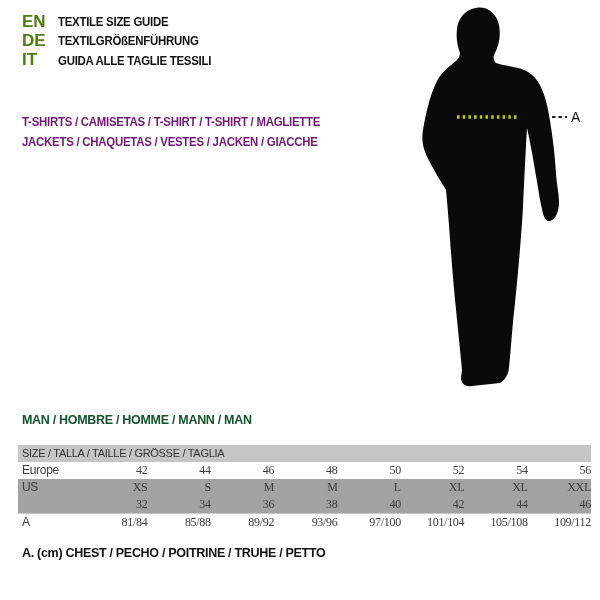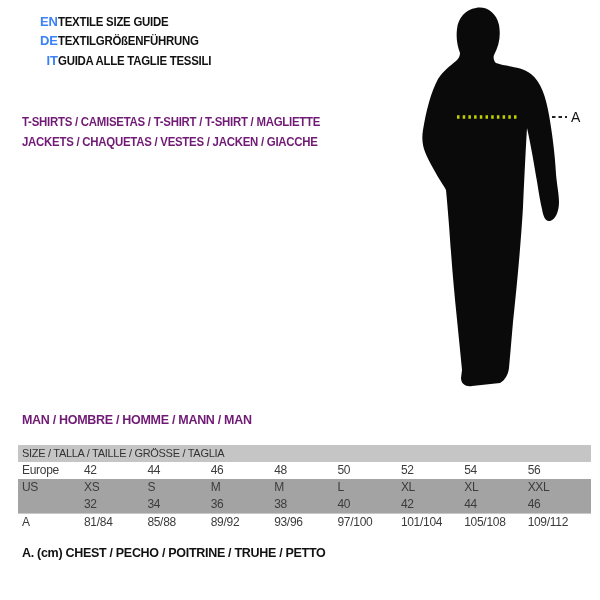--- a/index.html
+++ b/index.html
@@ -6,44 +6,44 @@
   body{
     width:600px;height:600px;background:#ffffff;position:relative;
     font-family:"Liberation Sans", sans-serif;overflow:hidden;
     -webkit-font-smoothing:antialiased;
   }
   .cnd{transform:scaleX(0.88);transform-origin:0 50%;white-space:nowrap;letter-spacing:-0.3px;}
 
   
   .lang-list{position:absolute;left:22px;top:12px;}
   .lang-row{display:flex;height:19.3px;align-items:center;}
-  .lang-code{width:36px;font-size:13px;font-weight:bold;color:#3b82f6;text-align:right;}
+  .lang-code{width:36px;font-size:17px;font-weight:bold;color:#4d7c0f;}
   .lang-label{font-size:13px;font-weight:bold;color:#111;}
 
   
   .cats{position:absolute;left:22px;top:112px;}
   .cat-line{height:19.5px;display:flex;align-items:center;font-size:13px;font-weight:bold;color:#701a75;}
 
   
   .figure-wrap{position:absolute;left:390px;top:0;width:210px;height:400px;}
   .figure-wrap svg{display:block;width:210px;height:400px;}
   .measure-letter{font-family:"Liberation Sans", sans-serif;font-size:14px;}
 
   
-  .section-title{position:absolute;left:22px;top:413px;font-size:12.5px;font-weight:bold;color:#701a75;}
+  .section-title{position:absolute;left:22px;top:413px;font-size:12.5px;font-weight:bold;color:#14532d;}
 
   
   .size-table{position:absolute;left:18px;top:445px;width:573px;font-size:12px;color:#3c3c3c;}
   .thead{height:17px;line-height:17px;background:#c5c5c5;padding-left:4px;font-size:11px;color:#333;}
   .trow{display:grid;grid-template-columns:66px repeat(8,1fr);height:17px;line-height:17px;}
   .trow.shaded{background:#a3a3a3;}
   .trow.sep-top{border-top:1px solid #c8c8c8;height:16px;line-height:16px;}
   .trow.last{height:17px;line-height:17px;}
   .tlabel{padding-left:4px;text-align:left;letter-spacing:-0.3px;}
-  .tcell{text-align:left;letter-spacing:-0.3px;}
+  .tcell{text-align:right;letter-spacing:-0.3px;font-family:Liberation Serif, serif;}
 
   
   .footnote{position:absolute;left:22px;top:546px;font-size:12.5px;font-weight:bold;color:#111;}
 </style>
 </head>
 <body>
 
 <div class="lang-list">
   <div class="lang-row">
     <span class="lang-code">EN</span>

